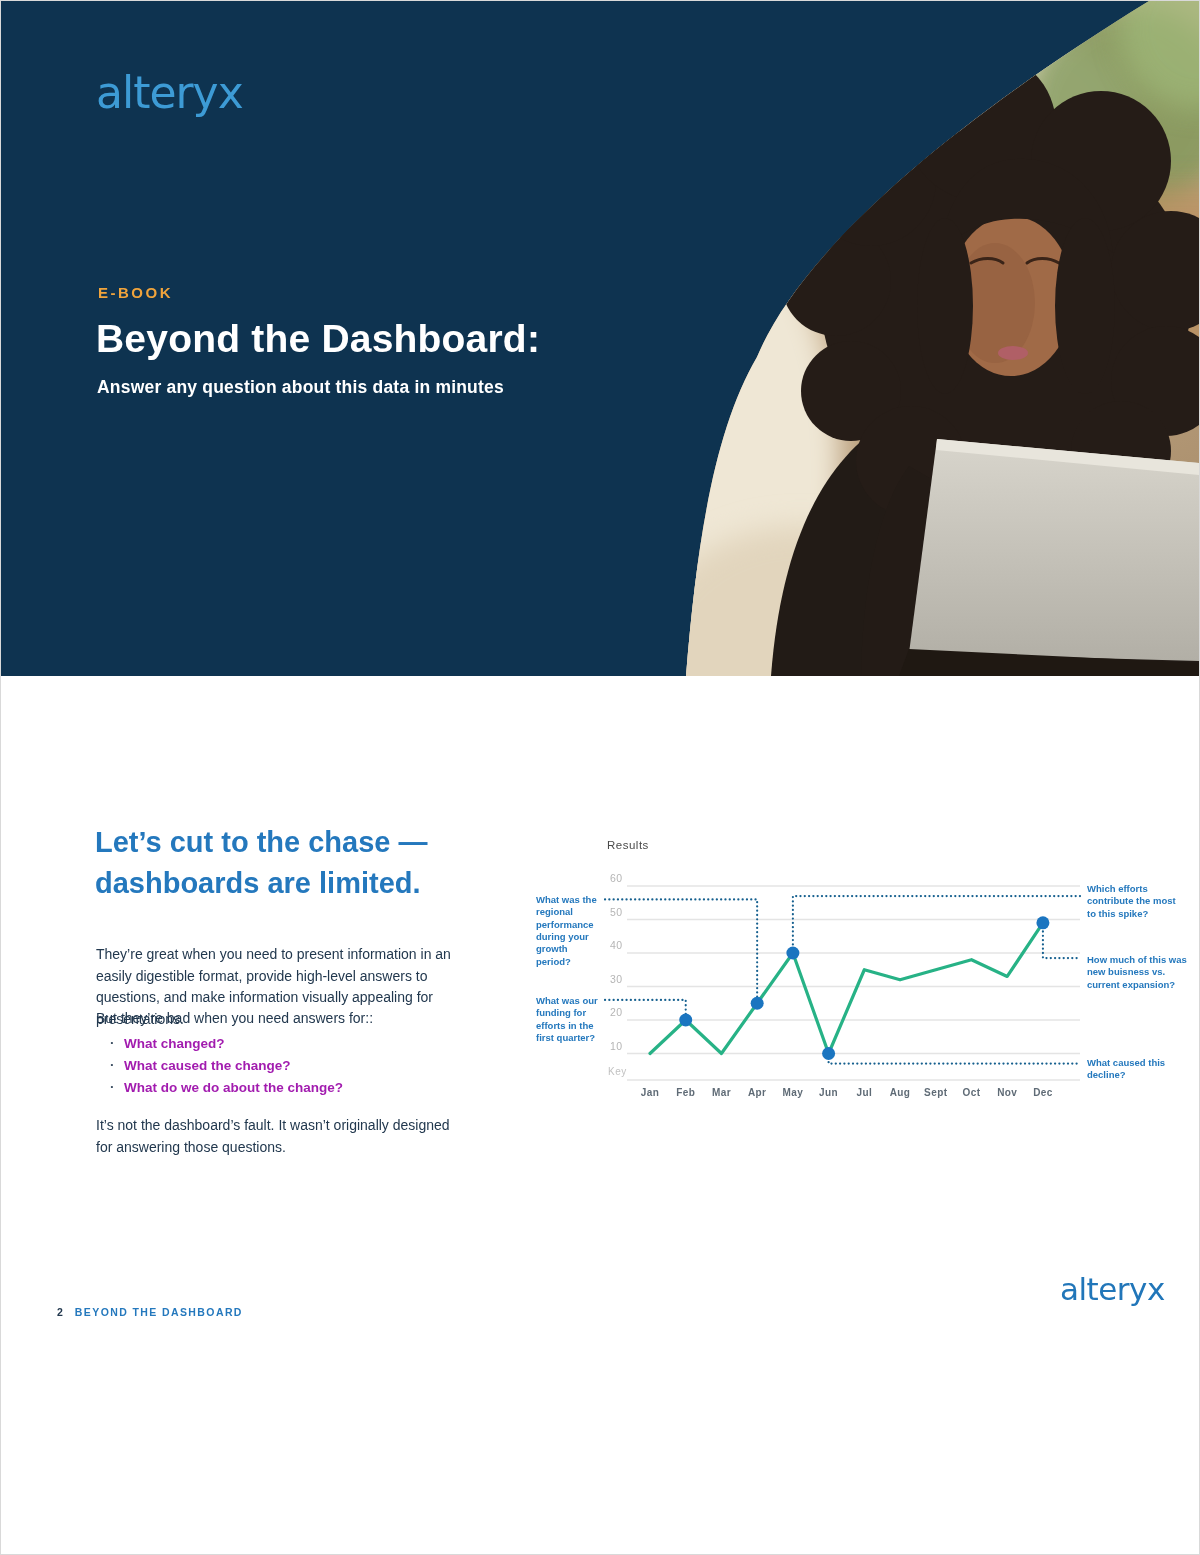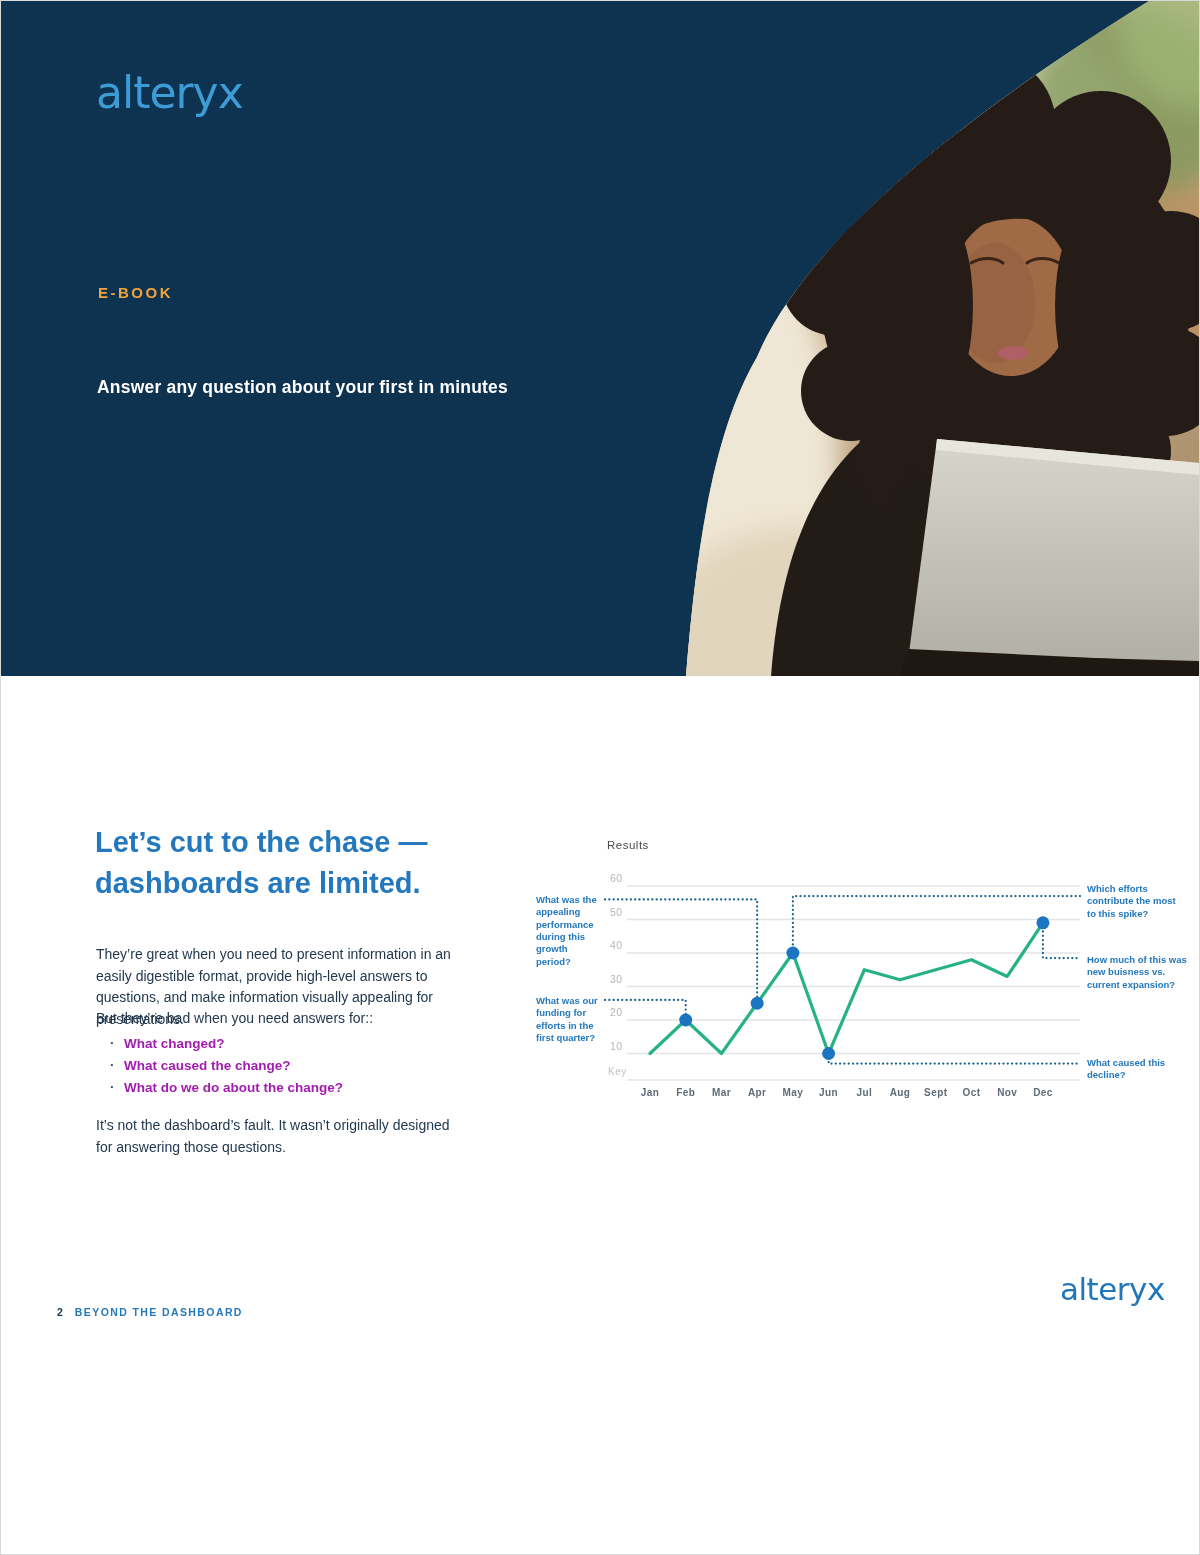--- a/index.html
+++ b/index.html
@@ -217,21 +217,22 @@
           <path d="M210,675 C212,580 228,505 258,465 L310,495 C285,555 278,610 280,675 Z" fill="#231b16"></path>
 
           <path d="M258,652 L286,438 L548,462 L548,660 Z" fill="url(#lapGrad)"></path>
           <path d="M286,438 L548,462 L548,474 L285,449 Z" fill="#e8e5dc"></path>
           <path d="M248,675 L258,648 L548,662 L548,675 Z" fill="#1f1812"></path>
         </g>
       </svg>
     </div>
     <div class="logo-top">alteryx</div>
     <div class="eyebrow">E-BOOK</div>
-    <div class="hero-subtitle">Answer any question about your first in minutes</div>
+    <div class="hero-title">Beyond the Dashboard:</div>
+    <div class="hero-subtitle">Answer any question about this data in minutes</div>
   </div>
 
   <h2 class="section-heading">
     <span>Let’s cut to the chase —</span><br>
     <span>dashboards are limited.</span>
   </h2>
   <p class="para para-1">They’re great when you need to present information in an easily digestible format, provide high-level answers to questions, and make information visually appealing for presentations.</p>
   <p class="para para-2">But they’re bad when you need answers for::</p>
   <div class="bullet-list">
     <div class="bullet-item">What changed?</div>
@@ -274,21 +275,21 @@
         <path d="M257.88 118 V61.05 H545" fill="none" stroke="#16608f" stroke-width="2.2" stroke-linecap="round" stroke-dasharray="0.1 4.2"></path>
         <path d="M507.91999999999996 87.85 V123.025 H545" fill="none" stroke="#16608f" stroke-width="2.2" stroke-linecap="round" stroke-dasharray="0.1 4.2"></path>
         <path d="M293.6 218.5 V228.55 H545" fill="none" stroke="#16608f" stroke-width="2.2" stroke-linecap="round" stroke-dasharray="0.1 4.2"></path>
         <polyline points="115,218.5 150.72,185 186.44,218.5 222.16,168.25 257.88,118 293.6,218.5 329.32,134.75 365.03999999999996,144.8 400.76,134.75 436.48,124.7 472.2,141.45 507.91999999999996,87.85" fill="none" stroke="#27b286" stroke-width="3.2" stroke-linejoin="round" stroke-linecap="round"></polyline>
         <circle cx="150.72" cy="185" r="6.5" fill="#1b75c0"></circle>
         <circle cx="222.16" cy="168.25" r="6.5" fill="#1b75c0"></circle>
         <circle cx="257.88" cy="118" r="6.5" fill="#1b75c0"></circle>
         <circle cx="293.6" cy="218.5" r="6.5" fill="#1b75c0"></circle>
         <circle cx="507.91999999999996" cy="87.85" r="6.5" fill="#1b75c0"></circle>
       </svg>
-    <div class="ann ann-l1">What was the appealing performance during this growth period?</div>
+    <div class="ann ann-l1">What was the regional performance during your growth period?</div>
     <div class="ann ann-l2">What was our funding for efforts in the first quarter?</div>
     <div class="ann ann-r1">Which efforts contribute the most to this spike?</div>
     <div class="ann ann-r2">How much of this was new buisness vs. current expansion?</div>
     <div class="ann ann-r3">What caused this decline?</div>
   </div>
 
   <div class="footer-left">
     <span>2</span><span class="footer-doc-title">BEYOND THE DASHBOARD</span>
   </div>
   <div class="logo-footer">alteryx</div>

